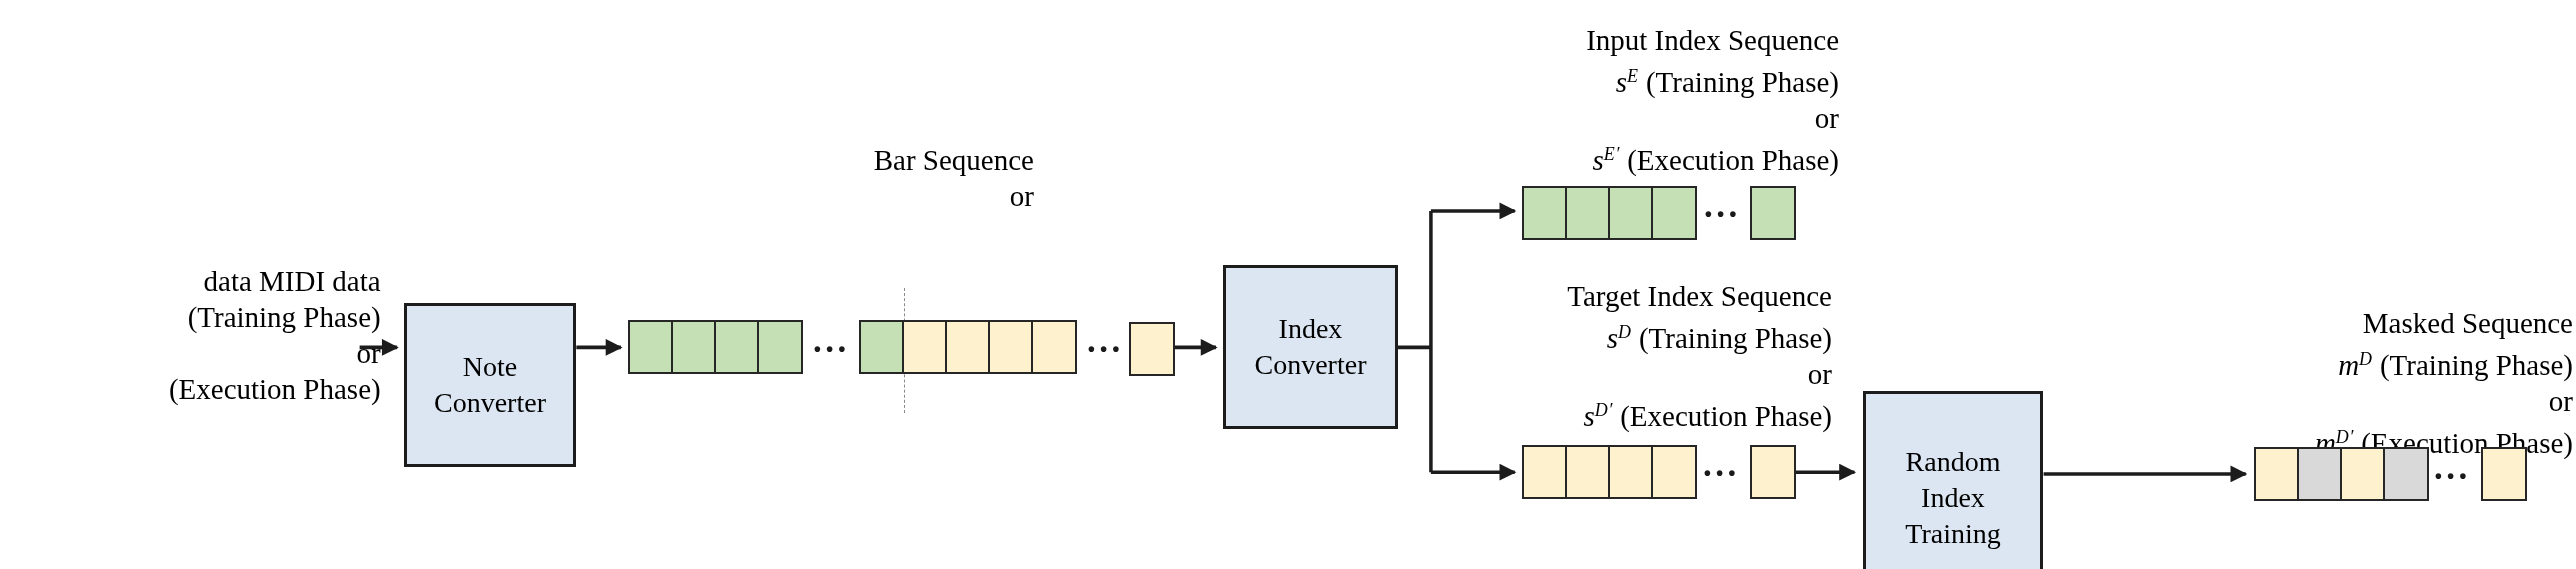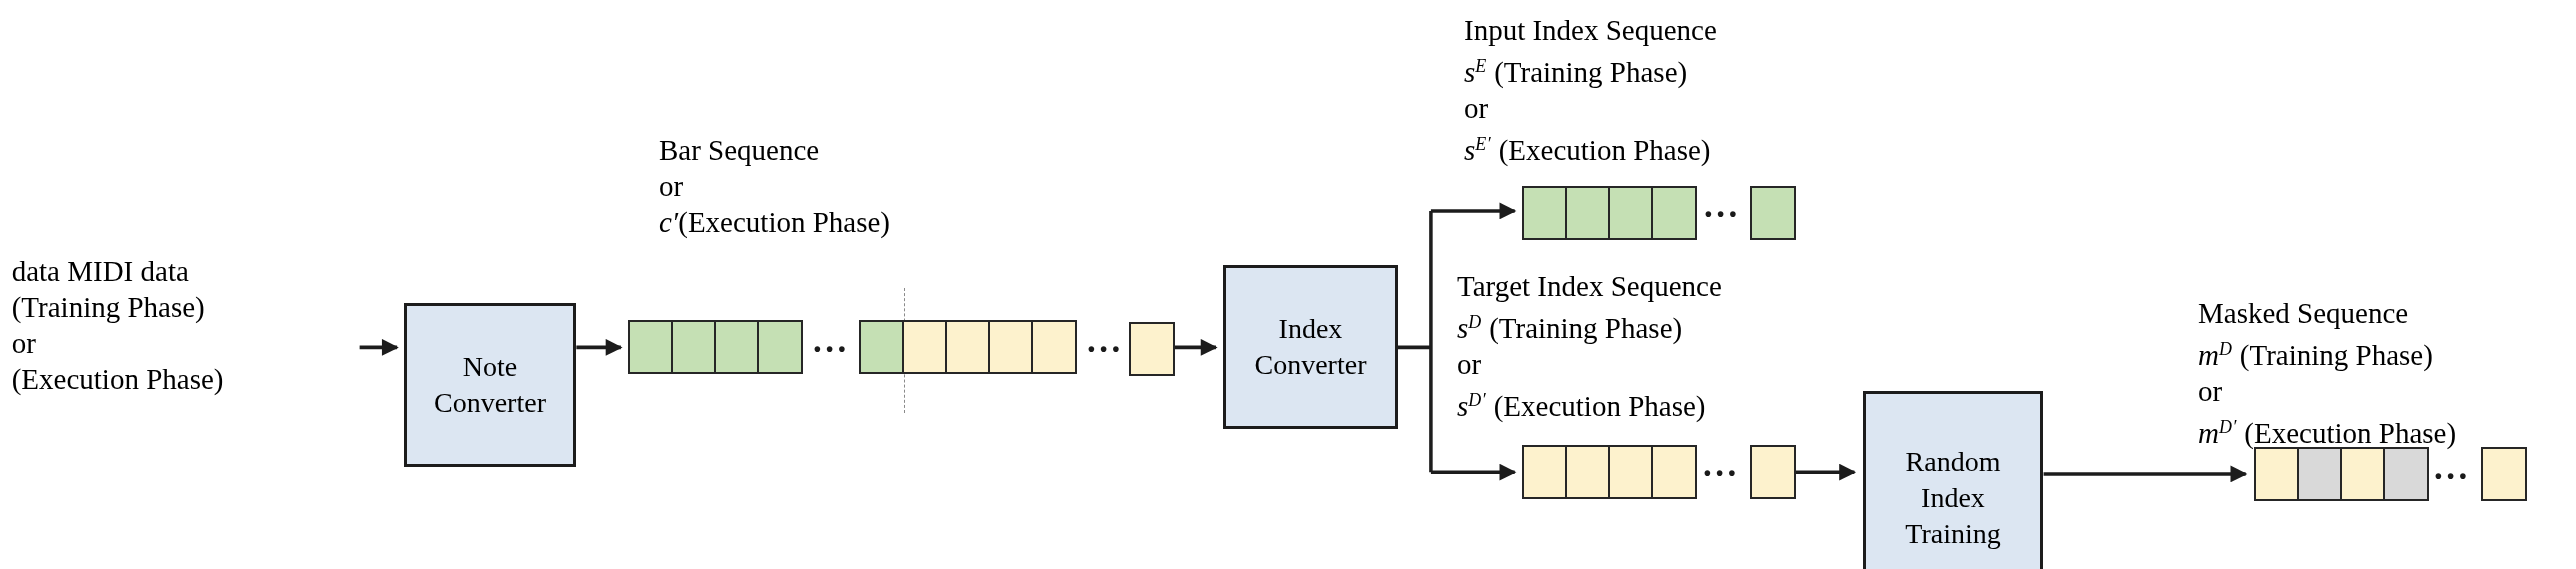--- a/index.html
+++ b/index.html
@@ -52,22 +52,22 @@
     line-height:35px;color:#1a1a1a;
   }
   .dots-bar1{left:813px;top:323px;}
   .dots-bar2{left:1087px;top:323px;}
   .dots-input{left:1704px;top:188px;}
   .dots-target{left:1703px;top:447px;}
   .dots-masked{left:2434px;top:450px;}
 
   
   .lbl{
-    position:absolute;text-align:left;
-    font-size:29px;line-height:36px;white-space:nowrap;
+    position:absolute;text-align:right;
+    font-size:29px;line-height:36px;white-space:nowrap;margin-top:10px;
   }
   .lbl .line{display:block;}
   .lbl .it{font-style:italic;}
   .lbl .sup{font-size:0.62em;vertical-align:0.55em;letter-spacing:0.6px;}
   .lbl-midi{left:11.7px;top:253px;width:369px;}
   .lbl-bar{left:659px;top:132px;width:375px;}
   .lbl-input{left:1464px;top:11.7px;width:375px;}
   .lbl-target{left:1457px;top:268px;width:375px;}
   .lbl-masked{left:2198px;top:295px;width:375px;}
   .lbl-ngram{left:2045px;top:423px;width:202px;font-size:28px;}
@@ -107,21 +107,20 @@
   <div class="lbl lbl-midi">
       <div class="line"><span>data MIDI data</span></div>
       <div class="line"><span>(Training Phase)</span></div>
       <div class="line"><span>or</span></div>
       <div class="line"><span>(Execution Phase)</span></div>
     </div>
 
   <div class="lbl lbl-bar">
       <div class="line"><span>Bar Sequence</span></div>
       <div class="line"><span>or</span></div>
-      <div class="line"><span class="it">c′</span><span>(Execution Phase)</span></div>
     </div>
 
   <div class="lbl lbl-input">
       <div class="line"><span>Input Index Sequence</span></div>
       <div class="line"><span class="it">s</span><span class="it sup">E</span><span> (Training Phase)</span></div>
       <div class="line"><span>or</span></div>
       <div class="line"><span class="it">s</span><span class="it sup">E′</span><span> (Execution Phase)</span></div>
     </div>
 
   <div class="lbl lbl-target">

